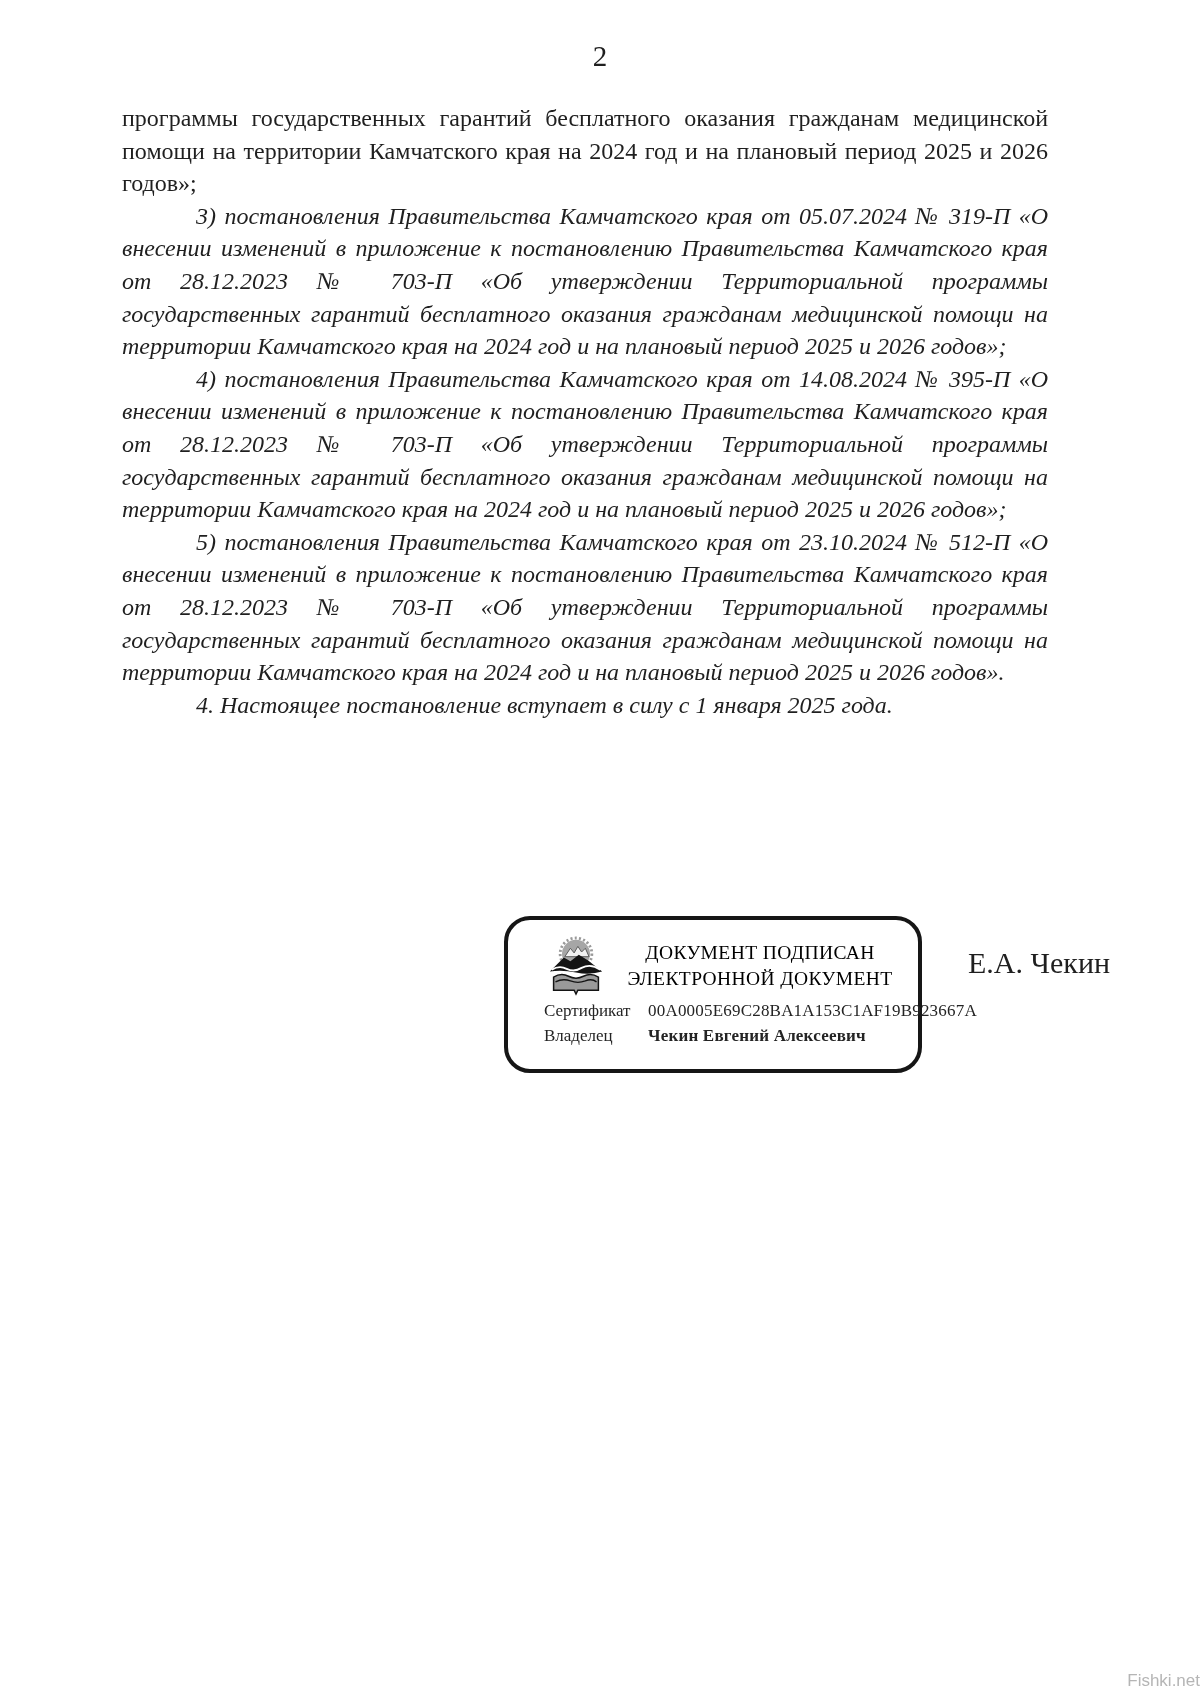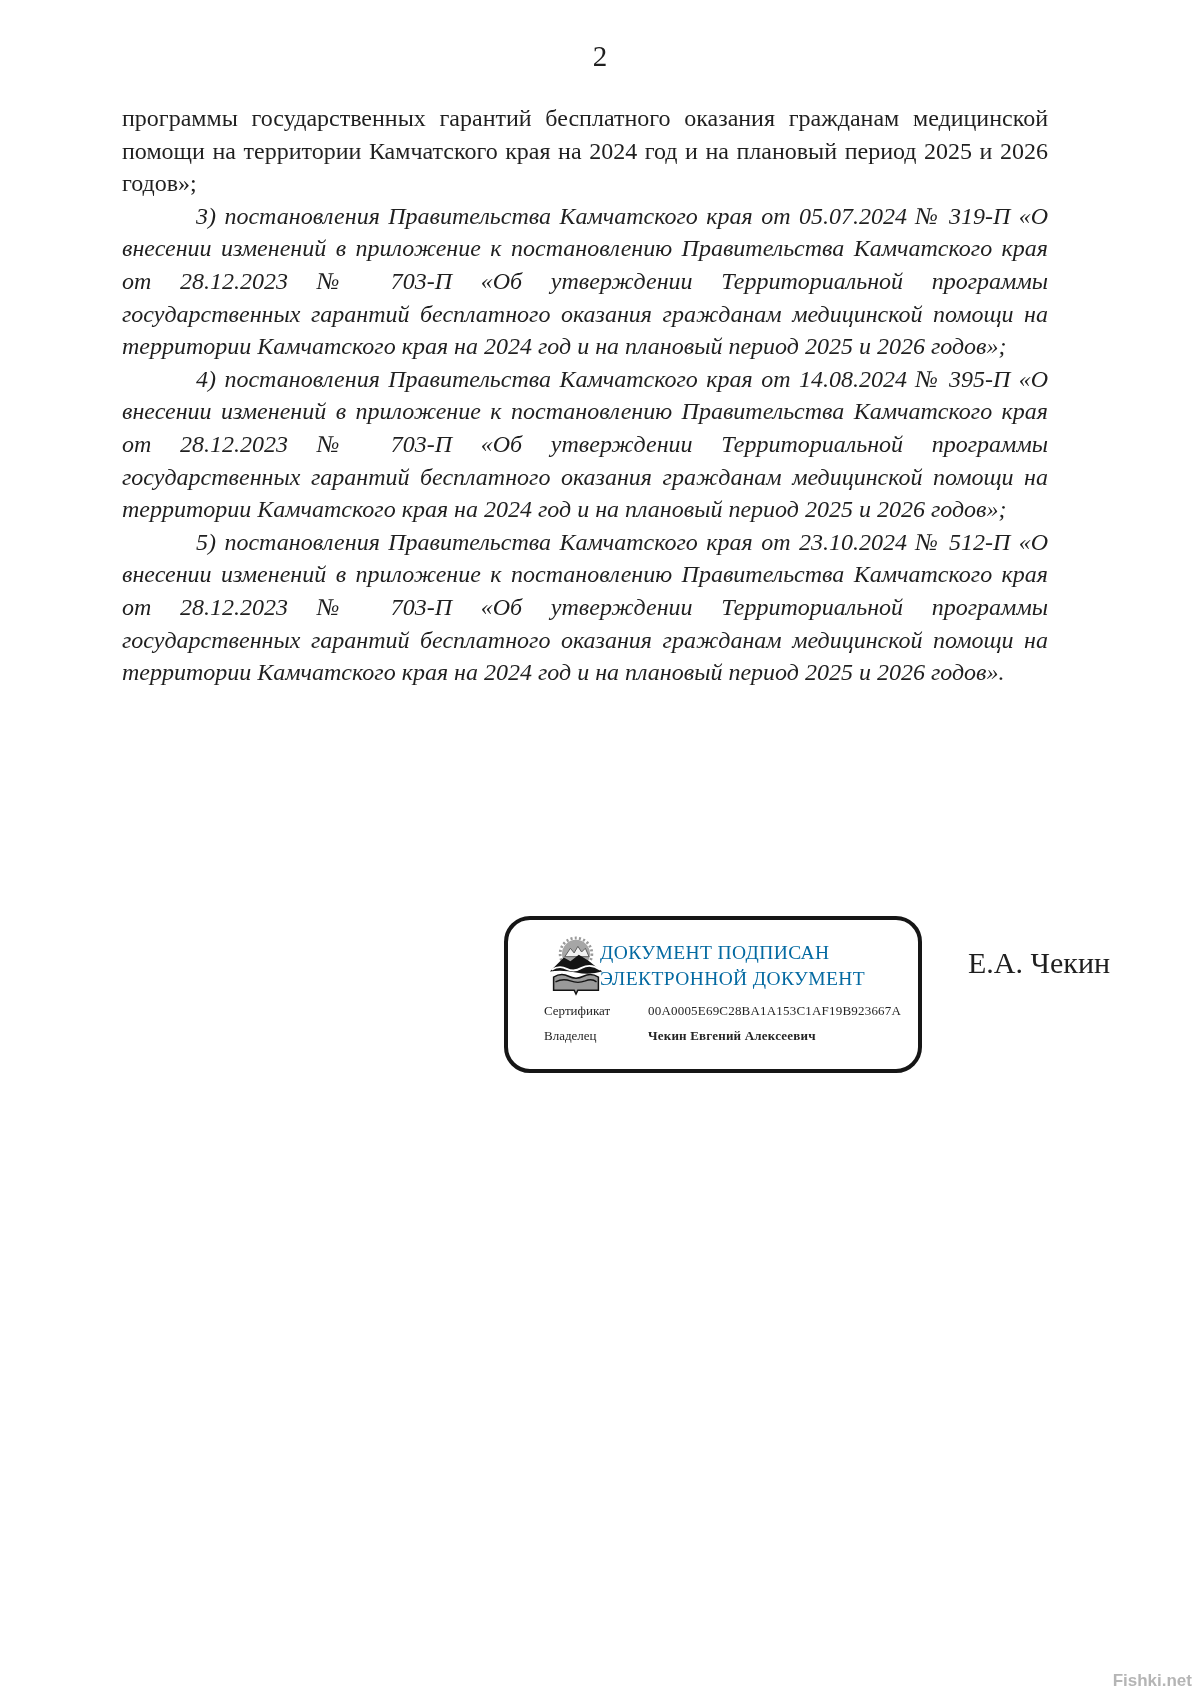--- a/index.html
+++ b/index.html
@@ -24,47 +24,48 @@
   .signer-name{
     position:absolute;left:968px;top:946px;
     font-size:30px;white-space:nowrap;
   }
   .stamp{
     position:absolute;left:504px;top:916px;width:418px;height:157px;
     border:4px solid #161616;border-radius:26px;background:#fff;box-sizing:border-box;
   }
   .stamp-emblem{position:absolute;left:40px;top:14px;width:56px;height:64px;}
   .stamp-title{
-    position:absolute;left:92px;top:20px;width:296px;
-    font-size:19.5px;line-height:26px;letter-spacing:0.4px;color:#0369a1;
+    position:absolute;left:104px;top:20px;width:296px;text-align:center;
+    font-size:19.5px;line-height:26px;letter-spacing:0.4px;color:#000000;
   }
   .stamp-rows{position:absolute;left:36px;top:79px;right:8px;}
-  .stamp-row{display:flex;font-size:13px;line-height:24.5px;white-space:nowrap;color:#242424;}
+  .stamp-row{display:flex;font-size:17px;line-height:24.5px;white-space:nowrap;color:#242424;}
   .stamp-row .lbl{width:104px;flex:0 0 auto;}
   .stamp-row .val{letter-spacing:0.2px;}
   .stamp-row .val.bold{font-weight:bold;}
   .watermark{
-    position:absolute;right:8px;bottom:6px;
+    position:absolute;right:0;bottom:6px;
     font-family:"Liberation Sans","DejaVu Sans",sans-serif;
-    font-weight:bold;font-size:17px;color:#b5b5b5;
+    font-weight:normal;font-size:17px;color:#b5b5b5;
     text-shadow:-1px -1px 0 #fff,1px -1px 0 #fff,-1px 1px 0 #fff,1px 1px 0 #fff;
   }
 </style>
 </head>
 <body>
 
 <div class="page">
 
   <div class="page-number">2</div>
 
   <div class="body-text">
     <p>программы государственных гарантий бесплатного оказания гражданам медицинской помощи на территории Камчатского края на 2024 год и на плановый период 2025 и 2026 годов»;</p>
     <p class="indent">3) постановления Правительства Камчатского края от 05.07.2024 № 319-П «О внесении изменений в приложение к постановлению Правительства Камчатского края от 28.12.2023 № 703-П «Об утверждении Территориальной программы государственных гарантий бесплатного оказания гражданам медицинской помощи на территории Камчатского края на 2024 год и на плановый период 2025 и 2026 годов»;</p>
     <p class="indent">4) постановления Правительства Камчатского края от 14.08.2024 № 395-П «О внесении изменений в приложение к постановлению Правительства Камчатского края от 28.12.2023 № 703-П «Об утверждении Территориальной программы государственных гарантий бесплатного оказания гражданам медицинской помощи на территории Камчатского края на 2024 год и на плановый период 2025 и 2026 годов»;</p>
     <p class="indent">5) постановления Правительства Камчатского края от 23.10.2024 № 512-П «О внесении изменений в приложение к постановлению Правительства Камчатского края от 28.12.2023 № 703-П «Об утверждении Территориальной программы государственных гарантий бесплатного оказания гражданам медицинской помощи на территории Камчатского края на 2024 год и на плановый период 2025 и 2026 годов».</p>
+    <p class="indent">4. Настоящее постановление вступает в силу с 1 января 2025 года.</p>
   </div>
 
 
   <div class="stamp">
     <span class="stamp-emblem">
       <svg viewBox="0 0 60 68" width="56" height="64" xmlns="http://www.w3.org/2000/svg">
 
         <circle cx="30" cy="21" r="17" fill="none" stroke="#9a9a9a" stroke-width="3" stroke-dasharray="2.2 2.4"></circle>
         <circle cx="30" cy="21" r="15" fill="#a6a6a6"></circle>
 

